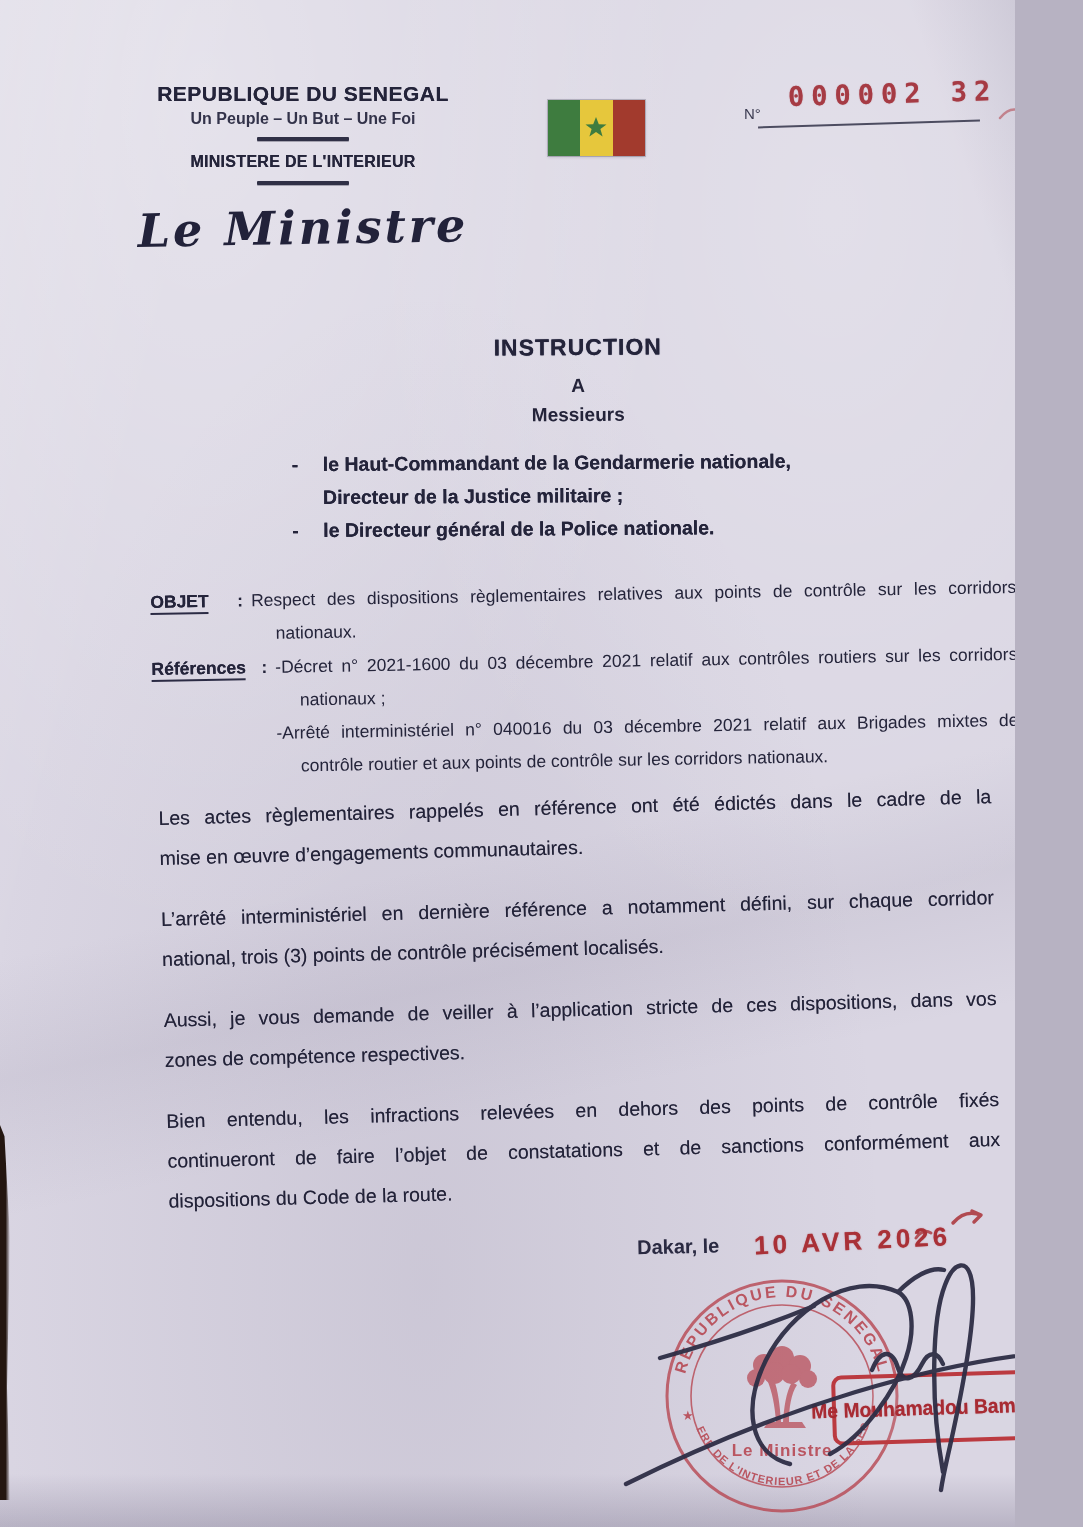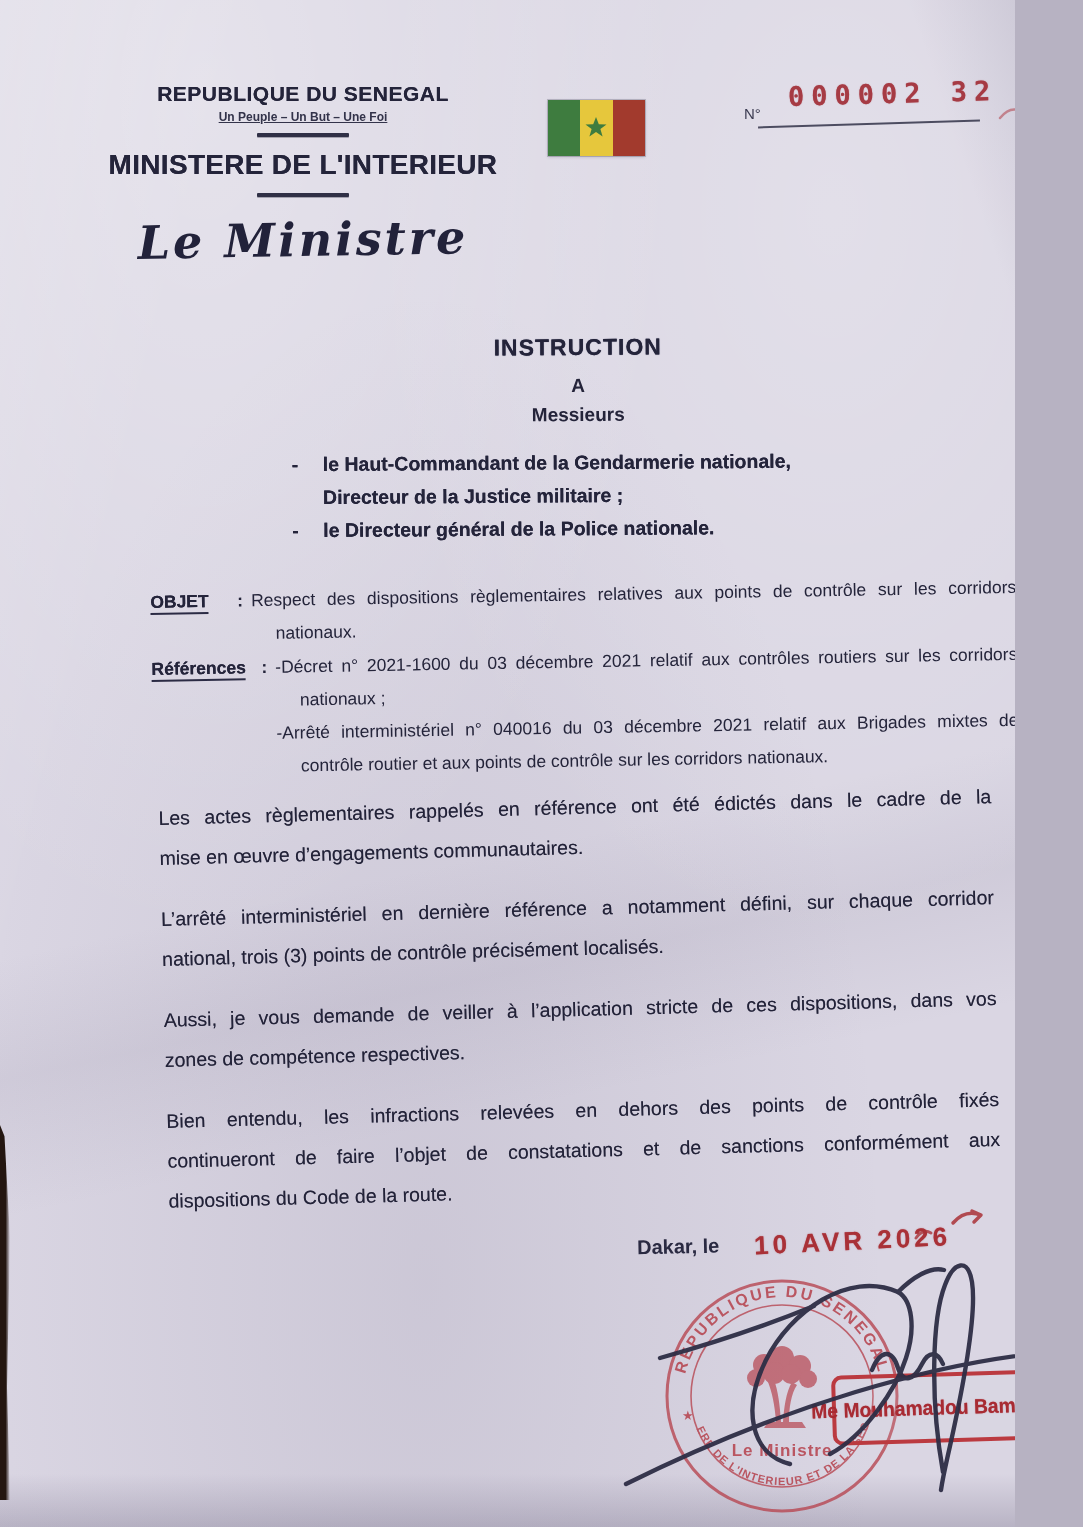--- a/index.html
+++ b/index.html
@@ -16,23 +16,23 @@
       linear-gradient(to bottom, transparent 96.5%, rgba(96,88,116,.28) 100%),
       #dad6e3;
   }
   
   .photo-edge{position:absolute;left:0;top:1125px;width:10px;height:375px;
     background:linear-gradient(to right,#241610 55%,rgba(36,22,16,0));
     clip-path:polygon(0 0,45% 3%,100% 30%,70% 70%,100% 100%,0 100%);}
   
   .hdr{position:absolute;left:92px;top:82px;width:422px;text-align:center;}
   .hdr-republic{font-size:21px;font-weight:bold;letter-spacing:.5px;text-shadow:0 0 .6px #2a2a40;}
-  .hdr-motto{font-size:12px;font-weight:bold;margin-top:4px;color:#33334a;text-decoration:underline;}
+  .hdr-motto{font-size:16px;font-weight:bold;margin-top:4px;color:#33334a;}
   .hdr-rule{width:92px;height:4px;background:#303046;margin:9px auto 10px;border-radius:1px;box-shadow:0 1px 0 rgba(48,48,70,.35);}
-  .hdr-ministry{font-size:28px;font-weight:bold;line-height:1.32;letter-spacing:.3px;text-shadow:0 0 .6px #2a2a40;}
+  .hdr-ministry{font-size:16px;font-weight:bold;line-height:1.32;letter-spacing:.3px;text-shadow:0 0 .6px #2a2a40;}
   .hdr-script{font-family:"DejaVu Serif",serif;font-style:italic;font-weight:bold;
     font-size:46px;margin-top:16px;letter-spacing:3px;color:#22223a;transform:rotate(-1deg);}
   
   .flag{position:absolute;left:548px;top:100px;width:97px;height:56px;display:flex;
     box-shadow:0 0 0 1px rgba(90,88,110,.3),0 1px 3px rgba(70,66,90,.25);}
   .flag .band{flex:1;}
   .band.green{background:#3e7c3f;}
   .band.yellow{background:#e6c73c;display:flex;align-items:center;justify-content:center;}
   .band.red{background:#a23a2d;}
   

